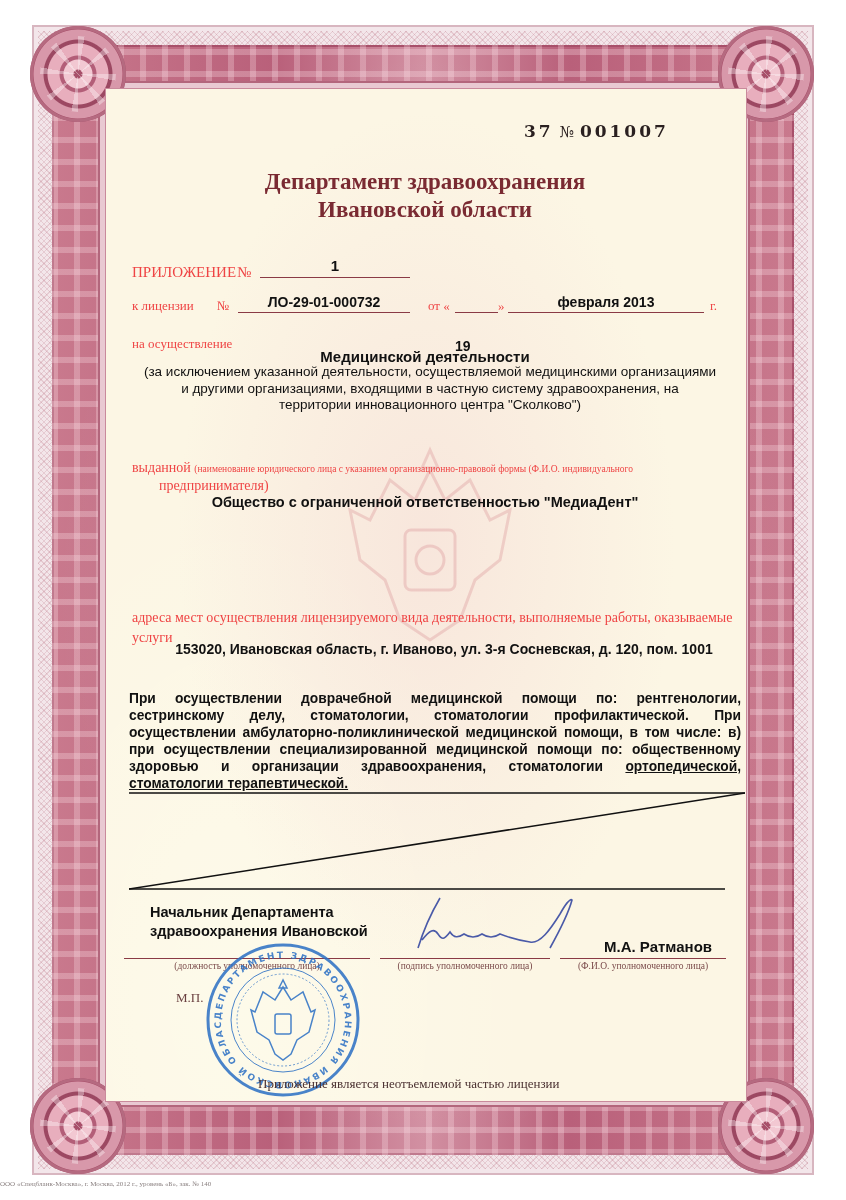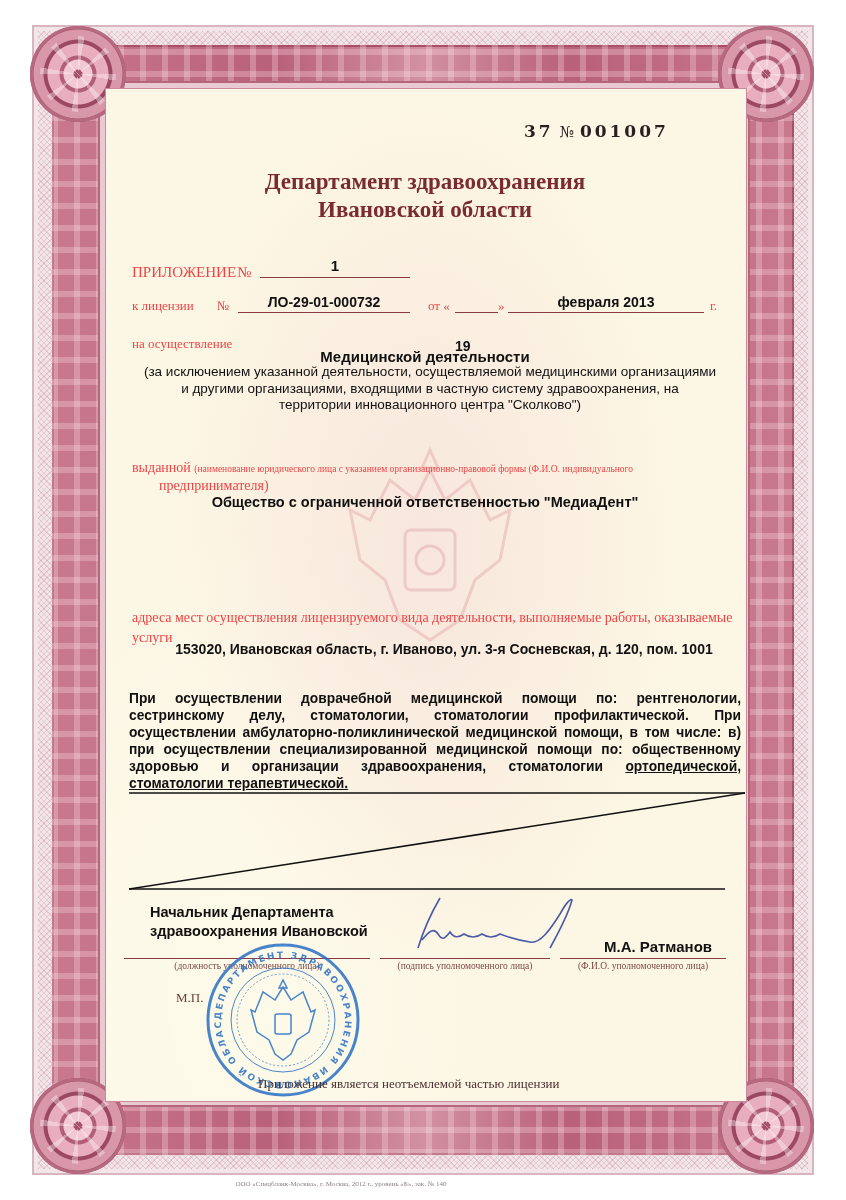--- a/index.html
+++ b/index.html
@@ -119,21 +119,21 @@
 
     .diag { left: 129px; top: 791px; width: 616px; height: 100px; }
 
     .position-value { left: 150px; top: 903px; width: 300px; font-size: 14.5px; line-height: 19px; }
     .signer-name { left: 597px; top: 938px; font-size: 15px; margin-left: 7px; }
     .sig-line { position: absolute; top: 958px; border-top: 1px solid #8a3a45; }
     .sig-caption { position: absolute; top: 961px; font-size: 9.5px; color: #7a4a4a; text-align: center; }
 
     .mp-label { left: 176px; top: 990px; font-size: 13px; color: #6a4040; }
     .footer-note { left: 258px; top: 1076px; font-size: 13px; color: #4a3030; }
-    .printer-note { left: 0; width: 682px; top: 1180px; text-align: center; font-size: 7px; color: #8a8080; }
+    .printer-note { left: 0; width: 682px; top: 1180px; text-align: left; font-size: 7px; color: #8a8080; }
 
     .stamp { left: 205px; top: 942px; width: 156px; height: 156px; opacity: 0.85; }
     .signature { left: 400px; top: 890px; width: 190px; height: 65px; }
   </style>
 </head>
 <body>
 
 <div class="frame">
   <div class="frame-guilloche"></div>
   <div class="frame-band"></div>

